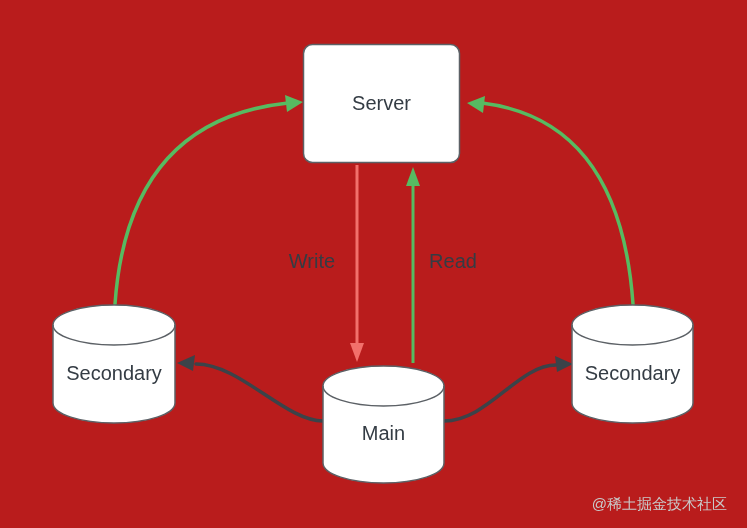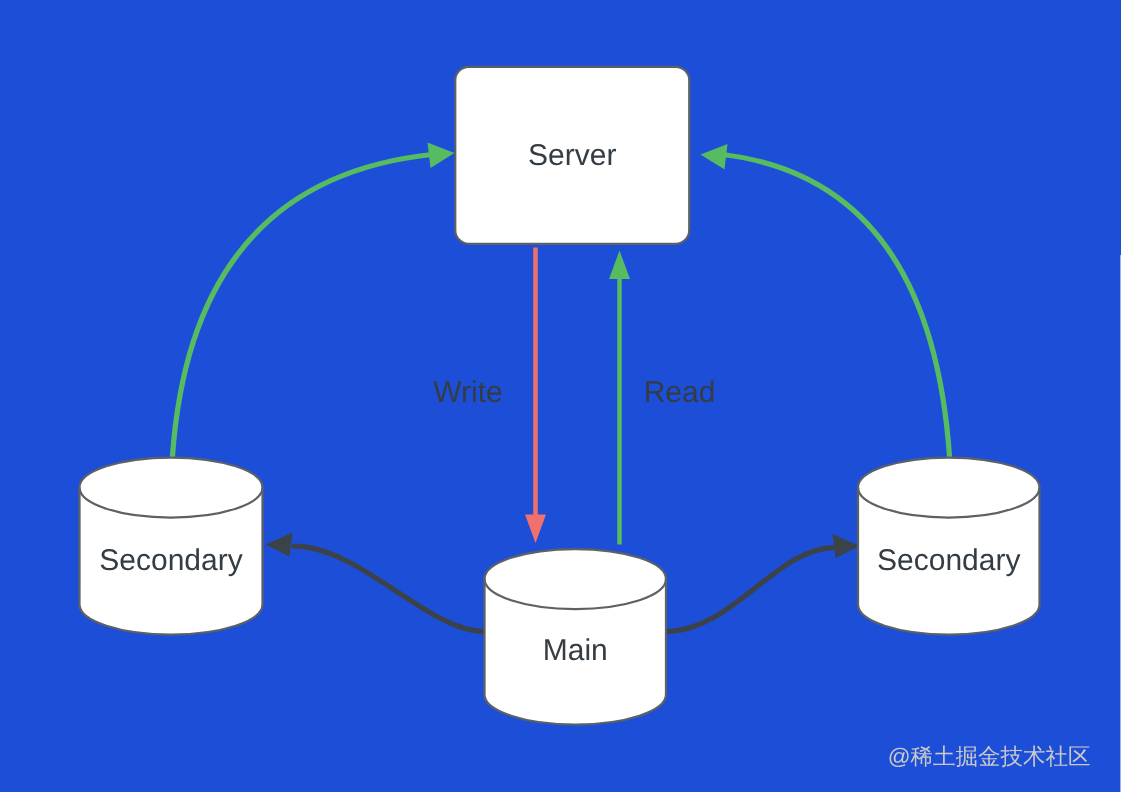--- a/index.html
+++ b/index.html
@@ -4,21 +4,21 @@
 <style>
   html, body {
     margin: 0;
     padding: 0;
     background: #ffffff;
   }
   .canvas {
     position: relative;
     width: 747px;
     height: 528px;
-    background: #1d4ed8;
+    background: #b91c1c;
     overflow: hidden;
     font-family: "Liberation Sans", "DejaVu Sans", sans-serif;
   }
   svg { display: block; }
   .node-label {
     font-family: "Liberation Sans", "DejaVu Sans", sans-serif;
     font-size: 20px;
   }
   .edge-label {
     font-family: "Liberation Sans", "DejaVu Sans", sans-serif;

